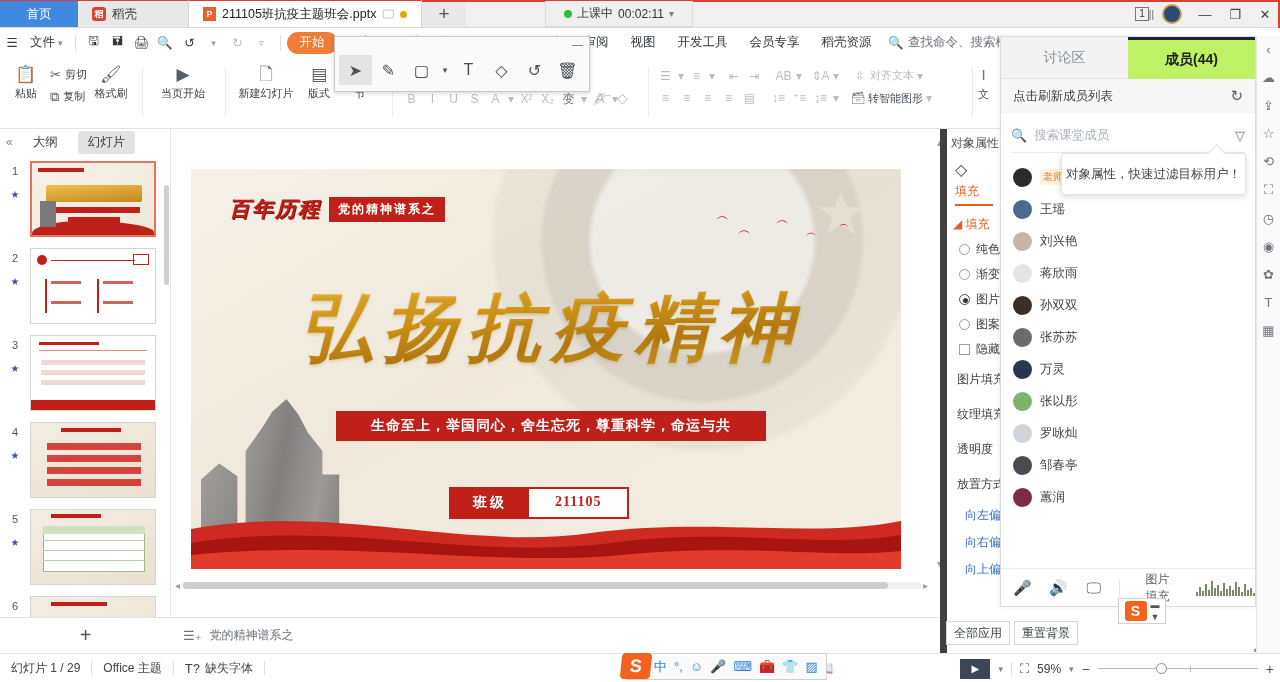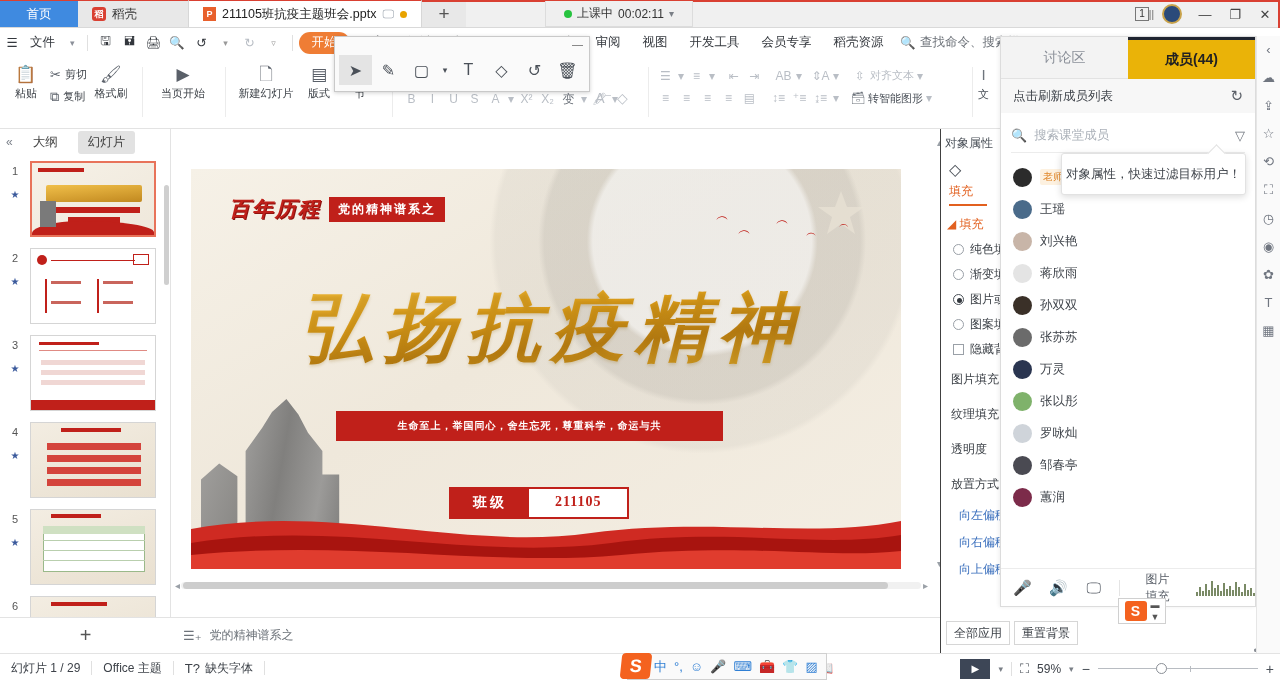--- a/index.html
+++ b/index.html
@@ -37,21 +37,21 @@
   .avatar-top { width:20px;height:20px;border-radius:50%;background:#2a4a7a;
     border:2px solid #c8a24a; margin:0 8px; }
   .winbtn { width:30px;height:28px;display:flex;align-items:center;justify-content:center;
     font-size:13px;color:#444;}
   .tb-redframe-r { position:absolute; right:0; top:0; width:2px; height:28px; background:#d94032; }
 
   
   .menurow { position:absolute; left:0; top:28px; width:1280px; height:29px;
     background:#fff; display:flex; align-items:center; font-size:12.5px; color:#33373d; }
   .menurow .sep { width:1px; height:16px; background:#e0e0e0; margin:0 6px; }
-  .mi { padding:0 6px; height:22px; display:flex; align-items:center; gap:15px; }
+  .mi { padding:0 6px; height:22px; display:flex; align-items:center; gap:3px; }
   .icon-btn { width:24px;height:22px; display:flex;align-items:center;justify-content:center; }
   .ribbon-tab { padding:0 11px; height:22px; display:flex;align-items:center; }
   .ribbon-tab.act { background:#ef7d35; color:#fff; border-radius:11px; padding:0 13px; }
   .searchbox { display:flex; align-items:center; gap:4px; color:#6b7077; padding-left:6px;}
 
   
   .ribbon { position:absolute; left:0; top:57px; width:1280px; height:72px;
     background:#fff; border-bottom:1px solid #e3e3e3; }
   .rgroup { position:absolute; top:0; height:71px; display:flex; align-items:flex-start;
     padding-top:4px; }
@@ -127,43 +127,43 @@
   .sl-badge .b1 { color:#c0201a; font-size:21px; font-weight:bold; letter-spacing:2px;
     font-family:"Liberation Serif", serif; font-style:italic; text-shadow:1px 1px 0 #8d120f;}
   .sl-badge .b2 { background:#c0201a; color:#fff; font-size:12px; padding:4px 9px;
     margin-left:8px; letter-spacing:2px; font-weight:bold; }
   .sl-title { position:absolute; left:50px; right:40px; top:110px; text-align:center;
     font-size:74px; font-weight:bold; letter-spacing:10px;
     font-family:"Liberation Serif", serif; font-style:italic;
     background:linear-gradient(175deg,#f3c041 0%,#d99a18 38%,#b97c10 62%,#e9b735 100%);
     -webkit-background-clip:text; background-clip:text; color:transparent;
     text-shadow:0 2px 3px rgba(150,110,20,.22); }
-  .sl-sub { position:absolute; left:145px; top:242px; width:387px; height:30px;
-    background:#c0201a; color:#fff; font-size:10px; font-weight:bold; letter-spacing:1px;
+  .sl-sub { position:absolute; left:145px; top:242px; width:430px; height:30px;
+    background:#c0201a; color:#fff; font-size:14px; font-weight:bold; letter-spacing:1px;
     display:flex; align-items:center; justify-content:center;
     font-family:"Liberation Serif", serif;}
   .sl-class { position:absolute; left:258px; top:318px; display:flex;
     border:2px solid #c0201a; }
   .sl-class .k { background:#c0201a; color:#fff; font-size:14px; font-weight:bold;
     padding:5px 22px; letter-spacing:3px; font-family:"Liberation Serif", serif;}
   .sl-class .v { background:#fff; color:#c0201a; font-size:14px; font-weight:bold;
     padding:5px 26px; letter-spacing:1px; font-family:"Liberation Serif", serif;}
   .sl-wave { position:absolute; left:0; bottom:0; width:100%; height:74px; }
   .sl-bldg { position:absolute; left:45px; bottom:40px; width:120px; height:130px;
     background:linear-gradient(100deg,#9a9a9a 0%,#6d6d6d 40%,#8d8d8d 70%,#5f5f5f 100%);
     clip-path: polygon(8% 100%, 8% 40%, 22% 22%, 30% 10%, 42% 0%, 52% 12%, 60% 26%,
       72% 40%, 72% 58%, 86% 58%, 86% 100%); opacity:.85; }
   .sl-bldg2 { position:absolute; left:10px; bottom:40px; width:70px; height:80px;
     background:linear-gradient(110deg,#8e8e8e,#616161); opacity:.8;
     clip-path: polygon(0% 100%, 0% 38%, 26% 18%, 52% 34%, 52% 100%); }
   .bird { position:absolute; color:#c0201a; font-size:13px; }
 
   
   .props { position:absolute; left:940px; top:129px; width:60px; height:524px;
-    background:#fff; border-left:1px solid #404040; overflow:hidden; font-size:12px;}
+    background:#fff; border-left:7px solid #404040; overflow:hidden; font-size:12px;}
   .props .ph { padding:6px 4px 2px 4px; color:#4a5058; font-size:12px; white-space:nowrap; }
   .props .picon { padding:6px 0 2px 8px; font-size:16px; color:#4a5058; }
   .props .ptab { color:#e2601f; padding:2px 0 4px 8px; white-space:nowrap; }
   .props .ptab-ul { width:38px; height:2px; background:#e2601f; margin-left:8px; }
   .props .sect { color:#e2601f; padding:10px 0 4px 6px; white-space:nowrap; }
   .props .opt { display:flex; align-items:center; gap:6px; padding:4px 0 4px 12px;
     color:#3a3f45; white-space:nowrap; }
   .radio { width:11px;height:11px;border-radius:50%;border:1px solid #9aa0a7; flex:none;}
   .radio.on { border-color:#4a5058; position:relative; }
   .radio.on::after { content:""; position:absolute; left:2.5px; top:2.5px; width:5px;height:5px;
@@ -175,21 +175,21 @@
   .pbtn { position:absolute; top:8px; height:24px; border:1px solid #d6d6d6; background:#fff;
     display:flex; align-items:center; justify-content:center; color:#3a3f45; font-size:12px;
     white-space:nowrap; padding:0 8px; }
 
   
   .members { position:absolute; left:1000px; top:36px; width:256px; height:571px;
     background:#fff; border:1px solid #dcdcdc; box-shadow:-1px 0 4px rgba(0,0,0,.07); z-index:40; }
   .mtabs { display:flex; height:42px; }
   .mtab { flex:1; display:flex; align-items:center; justify-content:center;
     font-size:14px; color:#8b9099; background:#f3f3f3; border-bottom:1px solid #e2e2e2; }
-  .mtab.sel { background:#eab308; color:#222; font-weight:bold; border-bottom:none;
+  .mtab.sel { background:#bef264; color:#222; font-weight:bold; border-bottom:none;
     border-top:3px solid #1f2430; }
   .mrefresh { height:34px; display:flex; align-items:center; justify-content:space-between;
     padding:0 12px; background:#f7f7f7; font-size:12.5px; color:#3d4249; }
   .msearch { height:34px; margin:6px 10px 0 10px; display:flex; align-items:center;
     gap:7px; border-bottom:1px solid #ececec; color:#aab0b8; font-size:12.5px; }
   .mlist { position:absolute; left:0; top:124px; width:254px; height:408px; overflow:hidden; }
   .mrow { height:32px; display:flex; align-items:center; gap:8px; padding-left:12px; }
   .mav { width:19px;height:19px;border-radius:50%; flex:none; }
   .mname { font-size:12.5px; color:#3d4249; }
   .mtag { font-size:10px; color:#e0872a; background:#fdf1e0; border-radius:2px; padding:1px 3px; }

